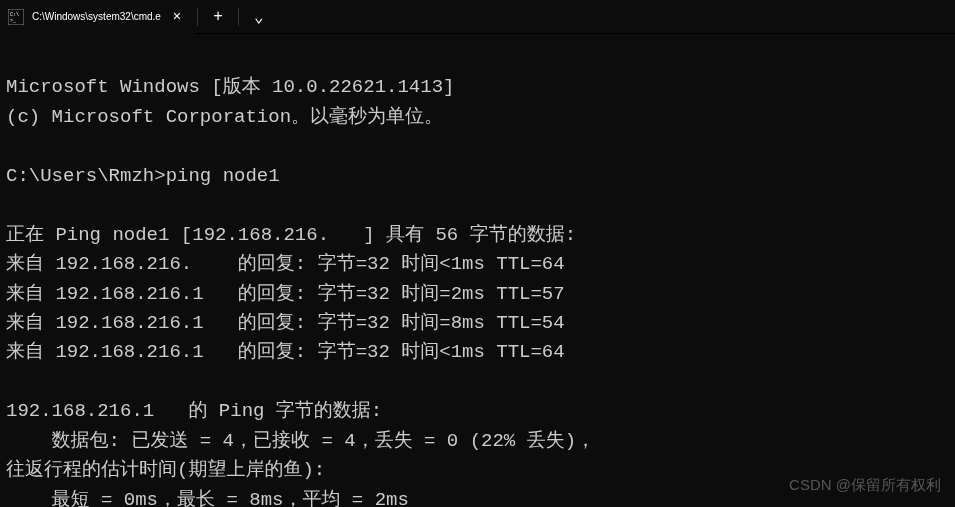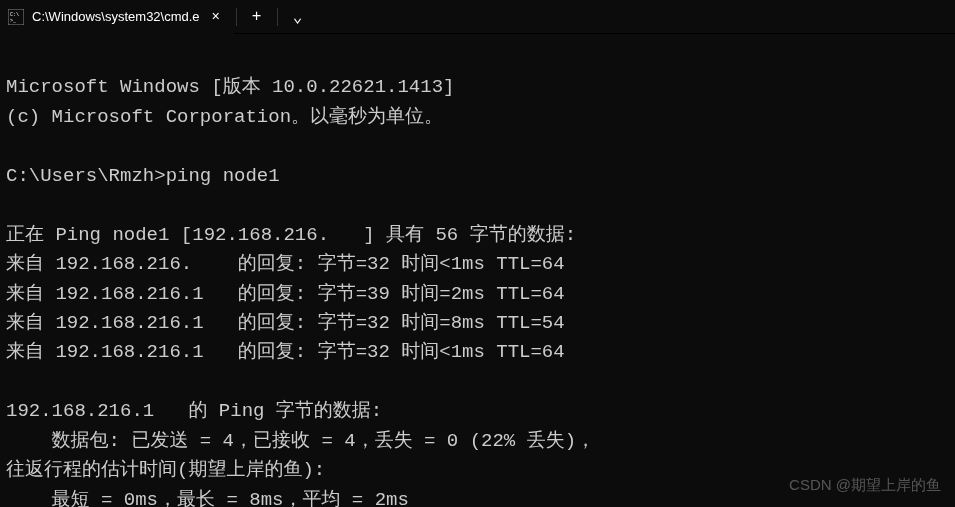--- a/index.html
+++ b/index.html
@@ -29,21 +29,21 @@
       border-top-right-radius: 6px;
     }
     .tab-icon {
       width: 16px; height: 16px;
       display: inline-flex;
       align-items: center;
       justify-content: center;
     }
     .tab-title {
       color: #ffffff;
-      font-size: 13px;
+      font-size: 10px;
       font-family: "Segoe UI", sans-serif;
       white-space: nowrap;
       overflow: hidden;
       text-overflow: ellipsis;
       max-width: 200px;
     }
     .tab-close {
       width: 16px; height: 16px;
       display: inline-flex;
       align-items: center;
@@ -120,24 +120,24 @@
 </div>
 
 <div class="terminal">
 <span>Microsoft Windows [版本 10.0.22621.1413]</span>
 <span>(c) Microsoft Corporation。以毫秒为单位。</span>
 
 <span>C:\Users\Rmzh&gt;</span><span>ping node1</span>
 
 <span>正在 Ping node1 [192.168.216.   ] 具有 56 字节的数据:</span>
 <span>来自 192.168.216.    的回复: 字节=32 时间&lt;1ms TTL=64</span>
-<span>来自 192.168.216.1   的回复: 字节=39 时间=2ms TTL=64</span>
+<span>来自 192.168.216.1   的回复: 字节=32 时间=2ms TTL=57</span>
 <span>来自 192.168.216.1   的回复: 字节=32 时间=8ms TTL=54</span>
 <span>来自 192.168.216.1   的回复: 字节=32 时间&lt;1ms TTL=64</span>
 
 <span>192.168.216.1   的 Ping 字节的数据:</span>
 <span>    数据包: 已发送 = 4，已接收 = 4，丢失 = 0 (22% 丢失)，</span>
 <span>往返行程的估计时间(期望上岸的鱼):</span>
 <span>    最短 = 0ms，最长 = 8ms，平均 = 2ms</span>
 </div>
 
 <div class="watermark-center"></div>
-<div class="watermark-br">CSDN @期望上岸的鱼</div>
+<div class="watermark-br">CSDN @保留所有权利</div>
 
 </body></html>

